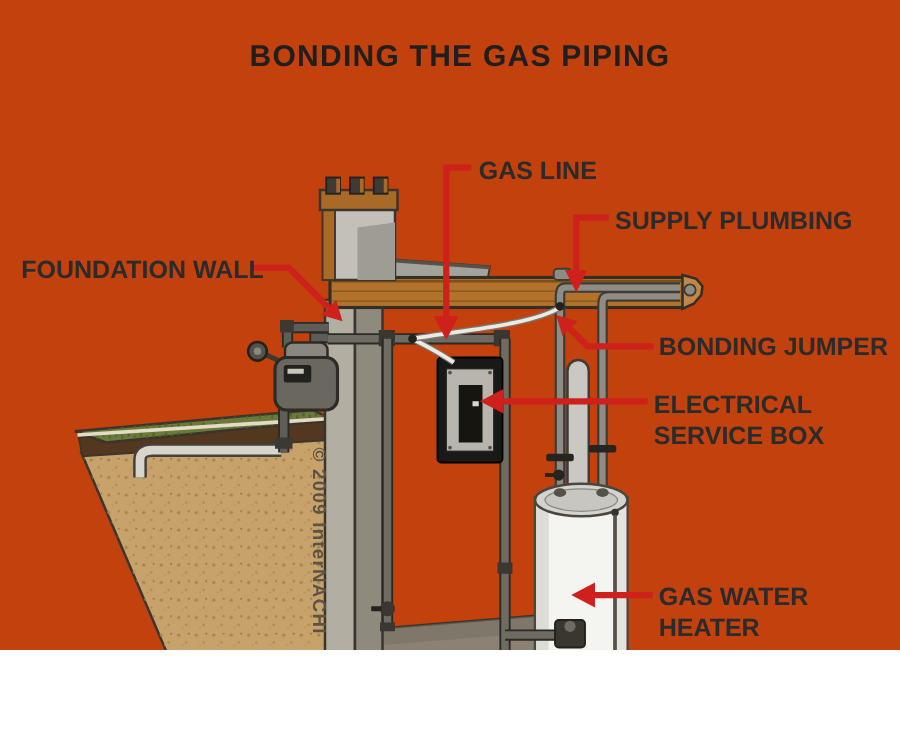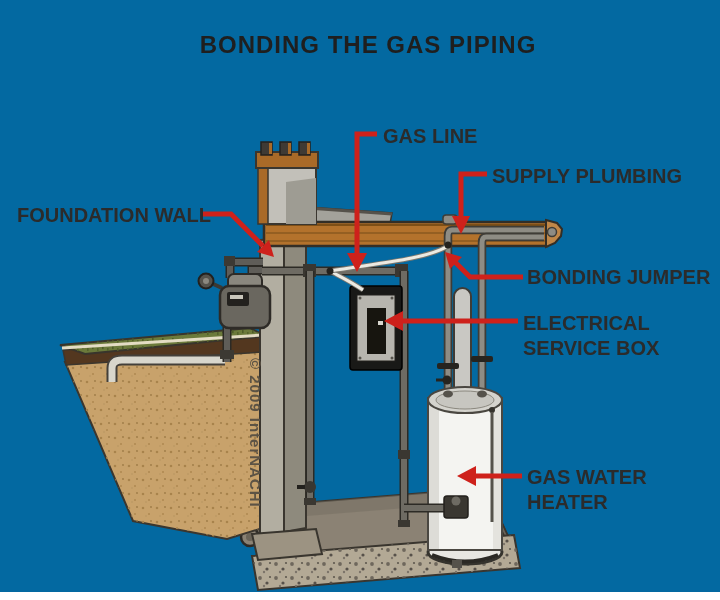--- a/index.html
+++ b/index.html
@@ -1,16 +1,16 @@
 <!DOCTYPE html>
 <html><head>
 <meta charset="utf-8">
 <style>
   html,body{margin:0;padding:0;background:#ffffff;}
-  .canvas{position:relative;width:720px;height:592px;background:#0369a1;overflow:hidden;
+  .canvas{position:relative;width:720px;height:520px;background:#c2410c;overflow:hidden;
           font-family:"Liberation Sans","DejaVu Sans",sans-serif;}
   svg{position:absolute;left:0;top:0;}
   text{font-family:"Liberation Sans","DejaVu Sans",sans-serif;}
   .title-text{font-size:24px;font-weight:bold;letter-spacing:1px;}
   .label-text{font-size:20px;font-weight:bold;}
   .watermark-text{font-size:15px;font-weight:bold;letter-spacing:1px;}
 </style>
 </head>
 <body>
 

